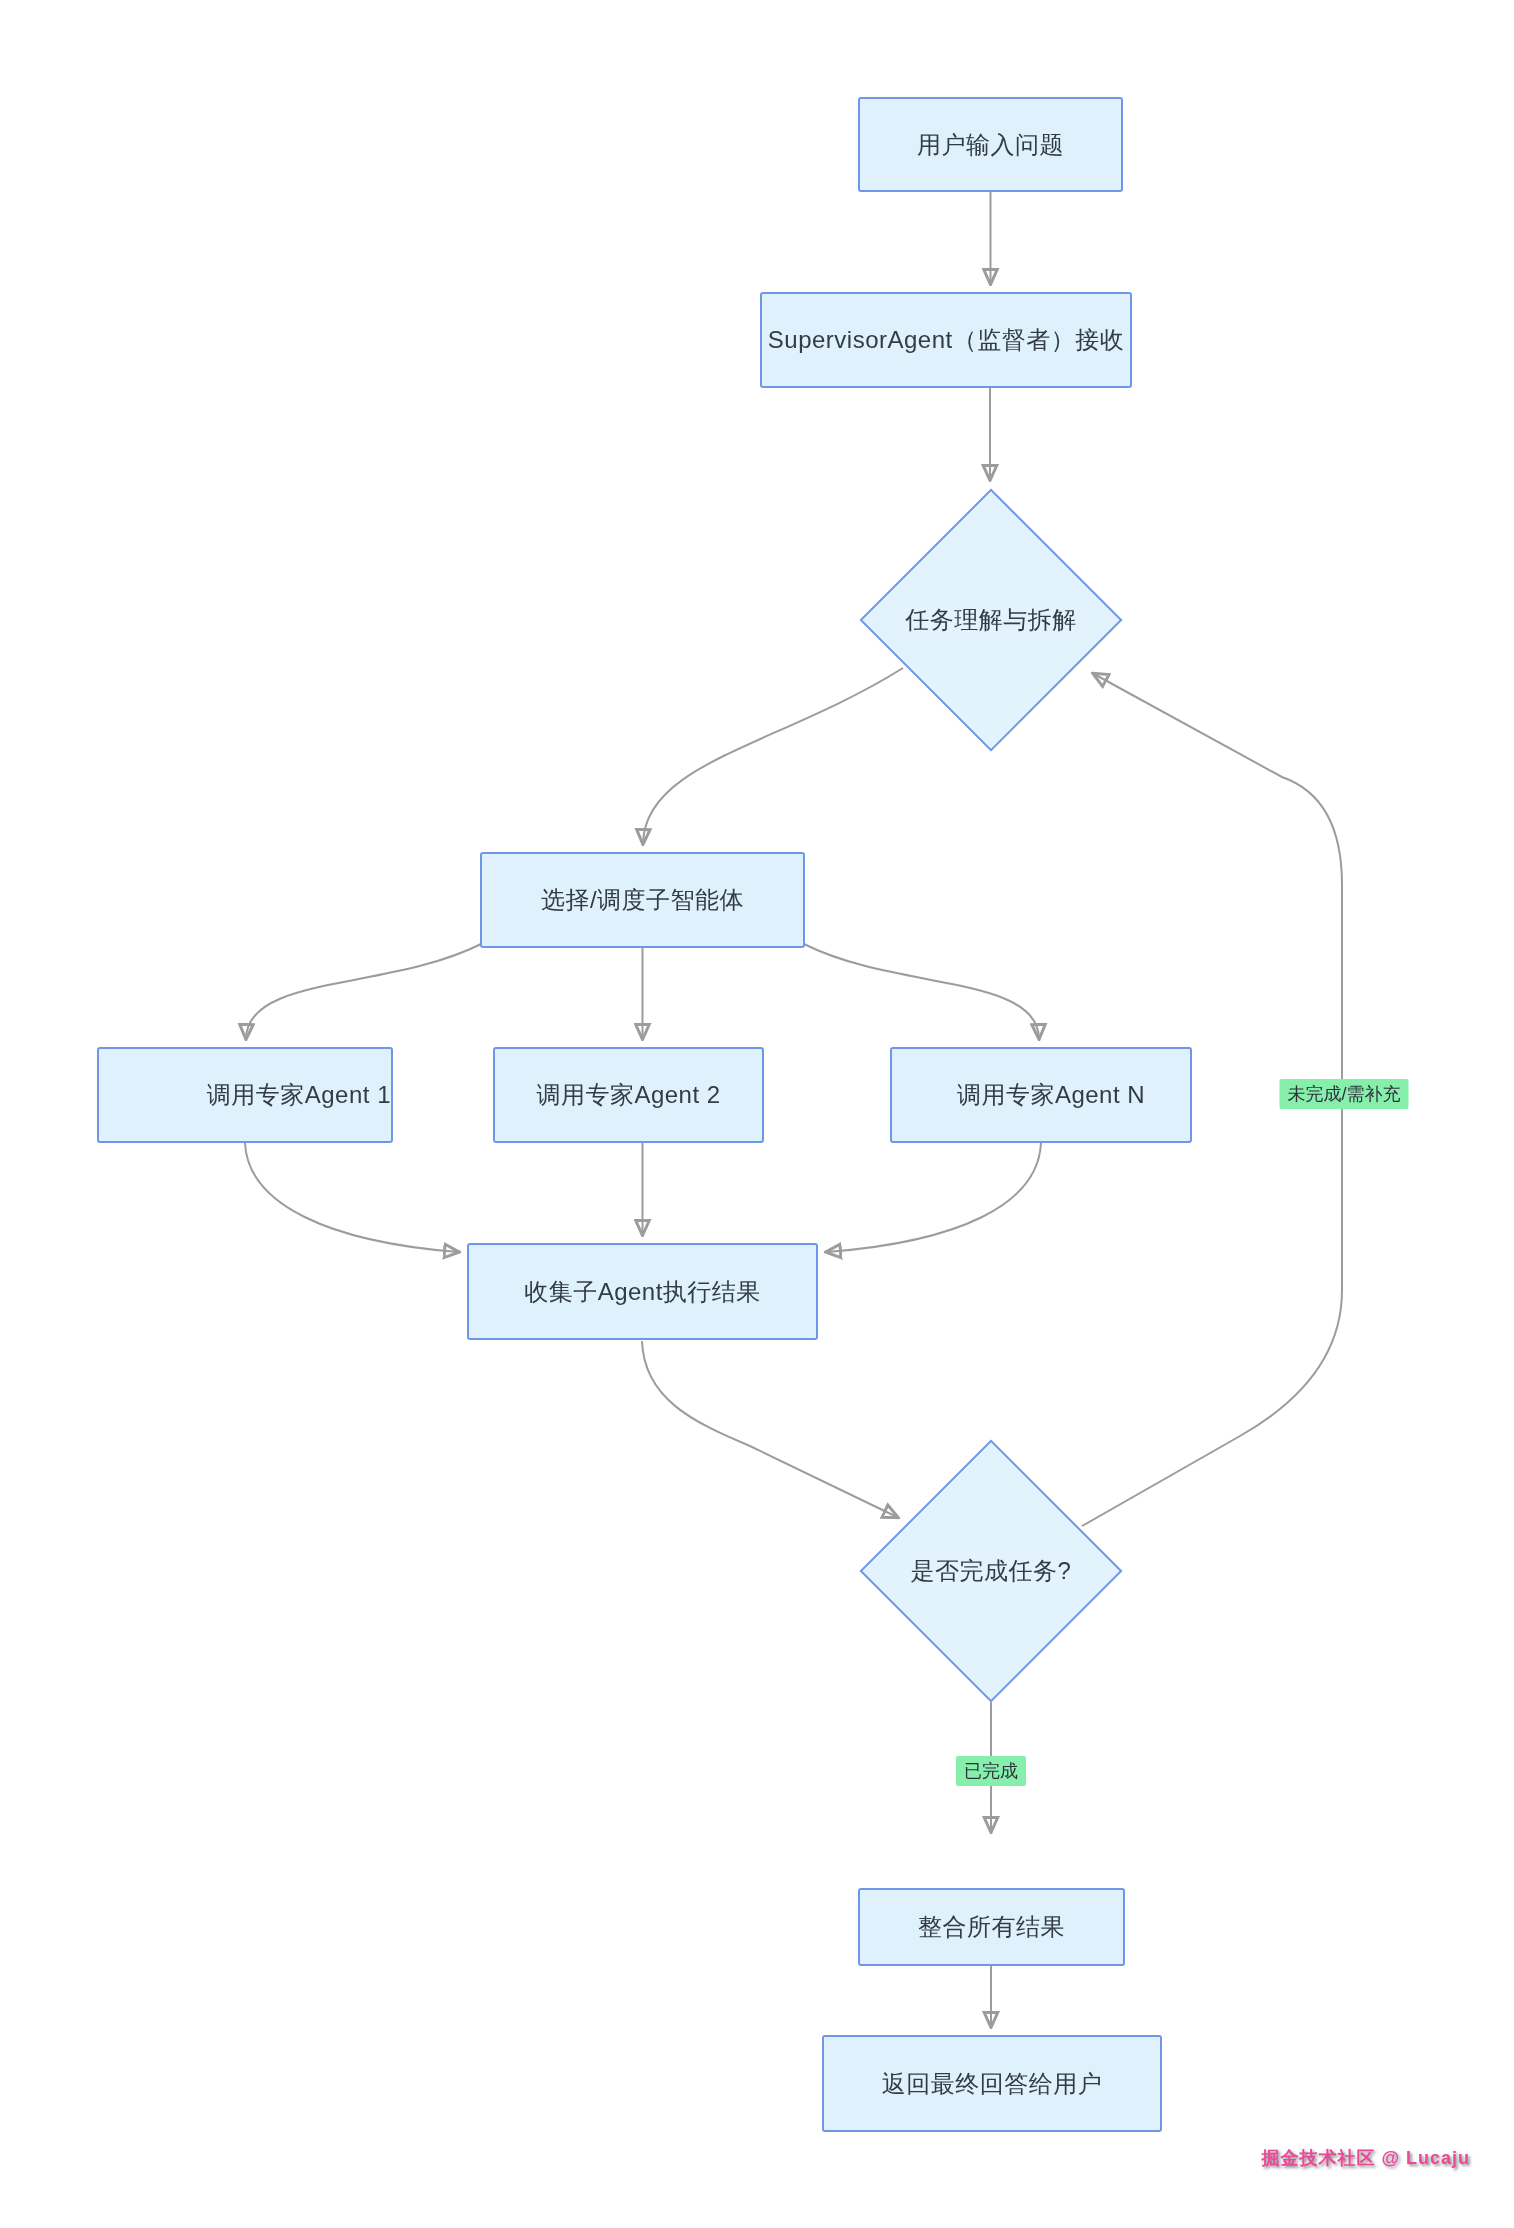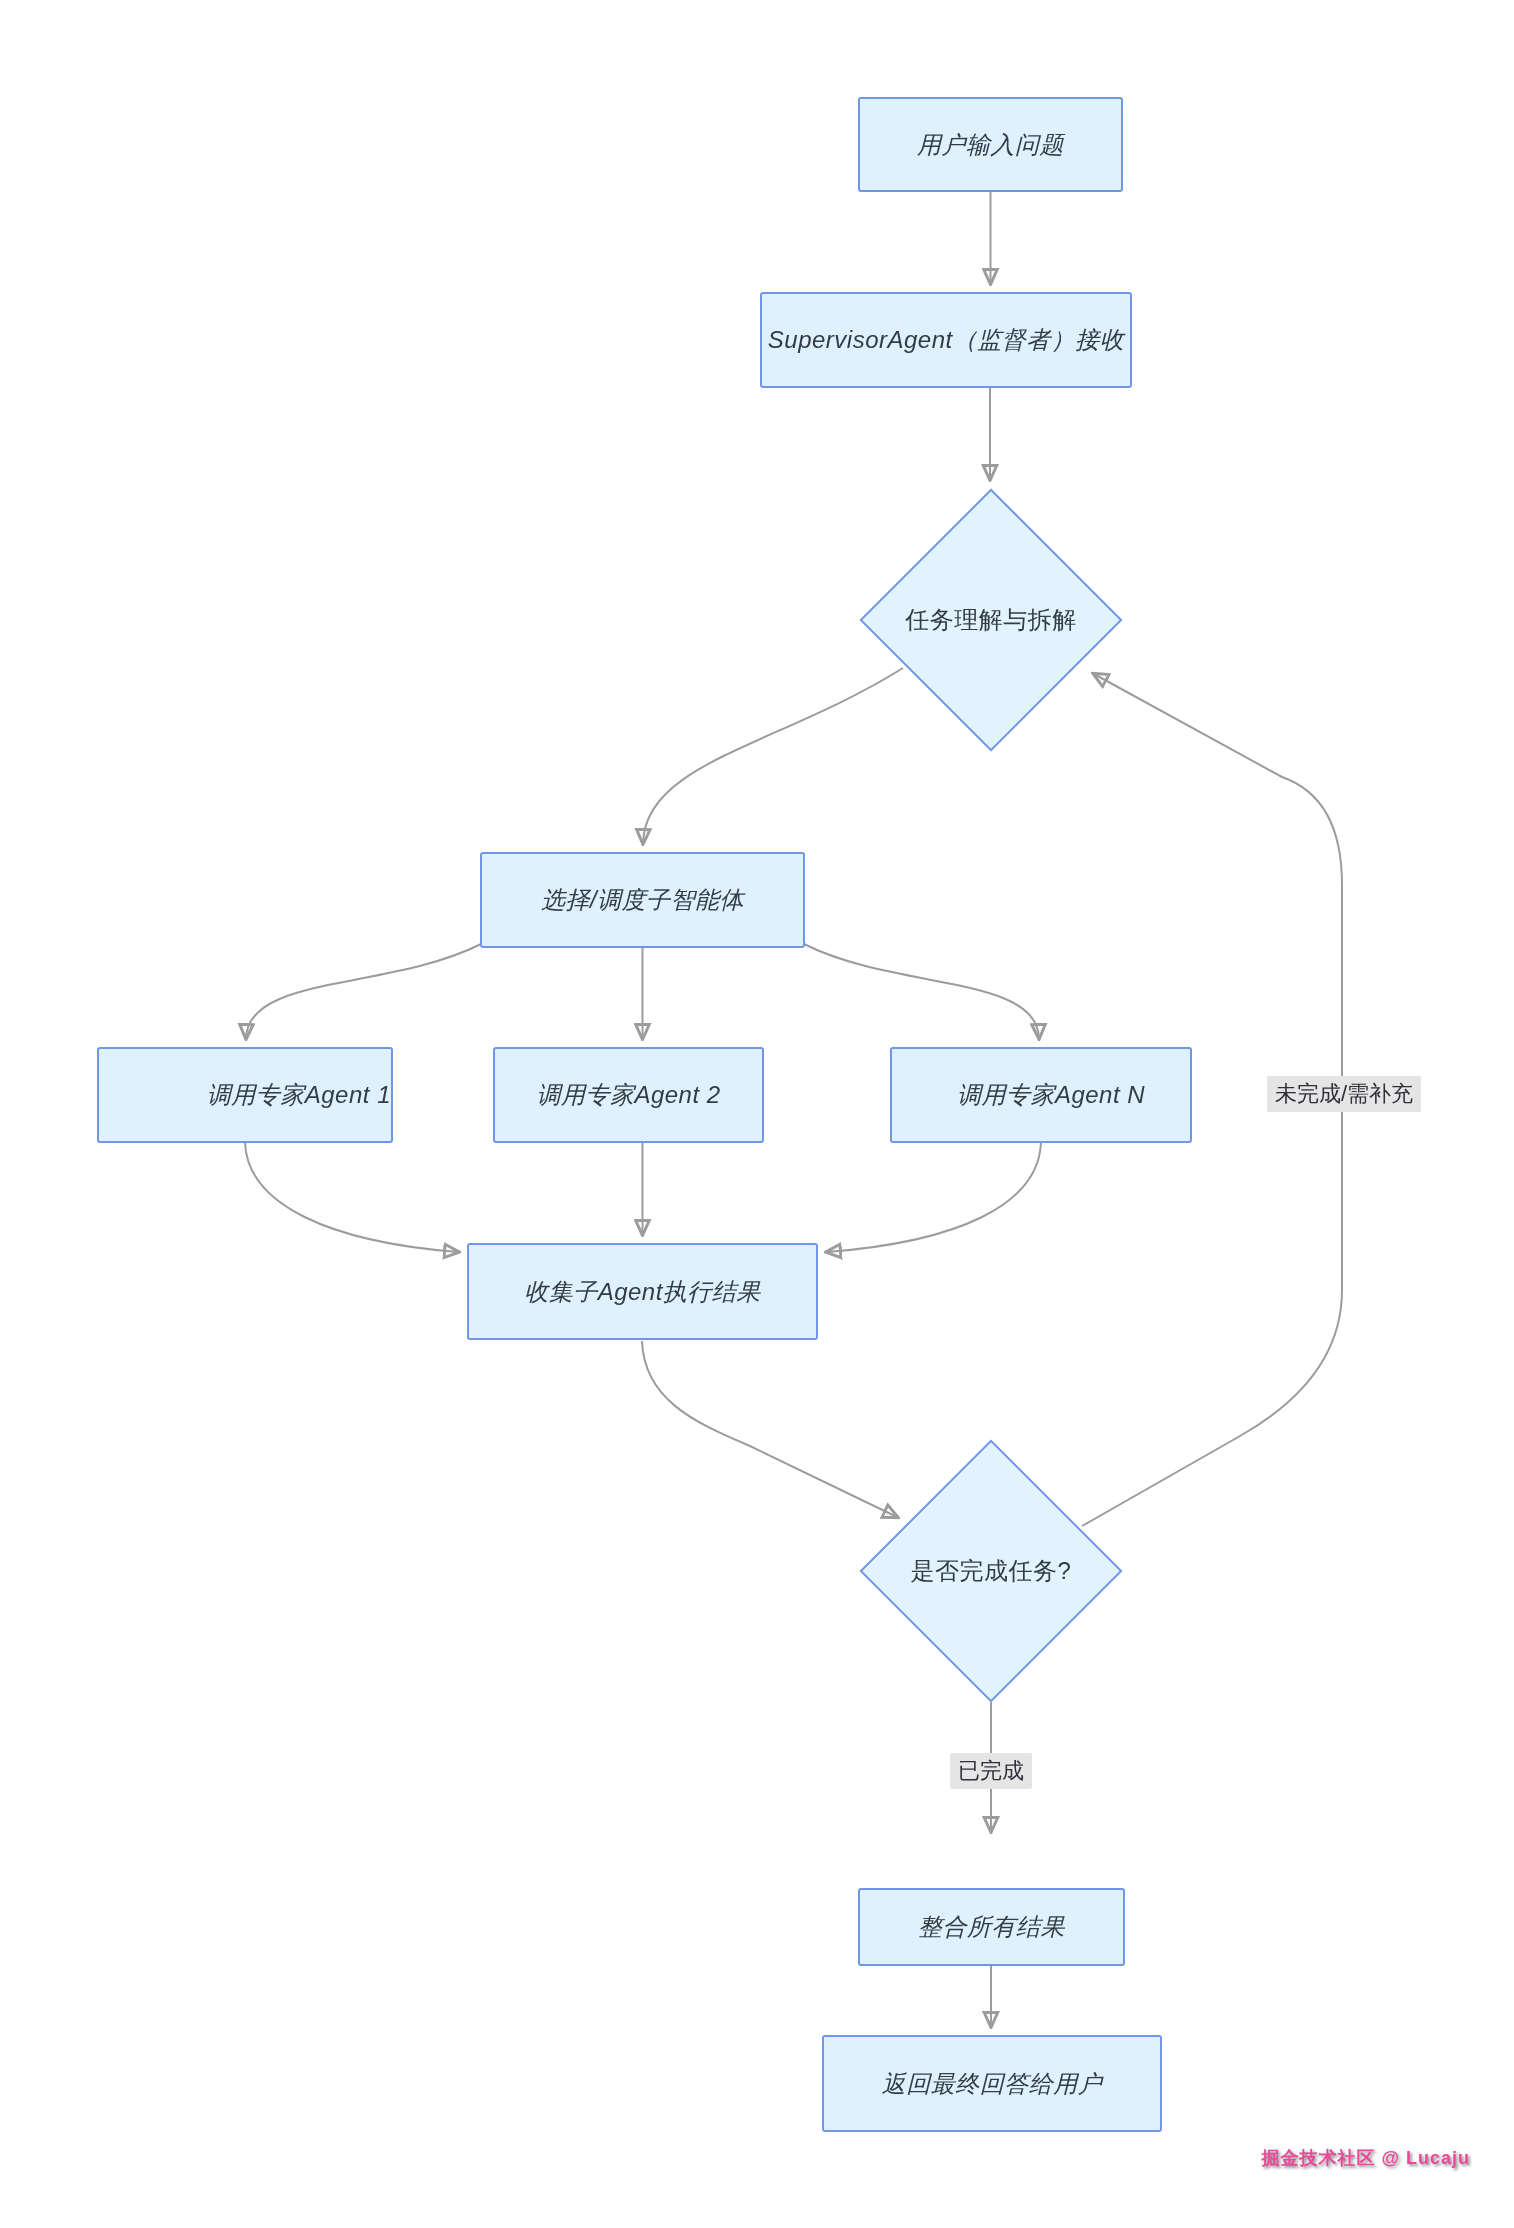--- a/index.html
+++ b/index.html
@@ -23,21 +23,20 @@
     background: #dff1fc;
     border: 2px solid #7096e8;
     border-radius: 3px;
     display: flex;
     align-items: center;
     justify-content: center;
     color: #333c45;
     font-size: 24px;
     letter-spacing: 0.5px;
     text-align: center;
-    font-style: italic;
   }
   .diamond {
     position: absolute;
     width: 263px;
     height: 263px;
   }
   .diamond .shape {
     position: absolute;
     left: 38.5px; top: 38.5px;
     width: 186px; height: 186px;
@@ -52,23 +51,23 @@
     display: flex;
     align-items: center;
     justify-content: center;
     color: #333c45;
     font-size: 24px;
     letter-spacing: 0.5px;
   }
   .edge-label {
     position: absolute;
     transform: translate(-50%, -50%);
-    background: #e5e5e5;
+    background: #86efac;
     color: #2f2f3a;
-    font-size: 22px;
+    font-size: 18px;
     padding: 3px 8px;
     border-radius: 2px;
     white-space: nowrap;
   }
   .watermark {
     position: absolute;
     right: 44px;
     top: 2146px;
     font-size: 18px;
     font-weight: 600;

